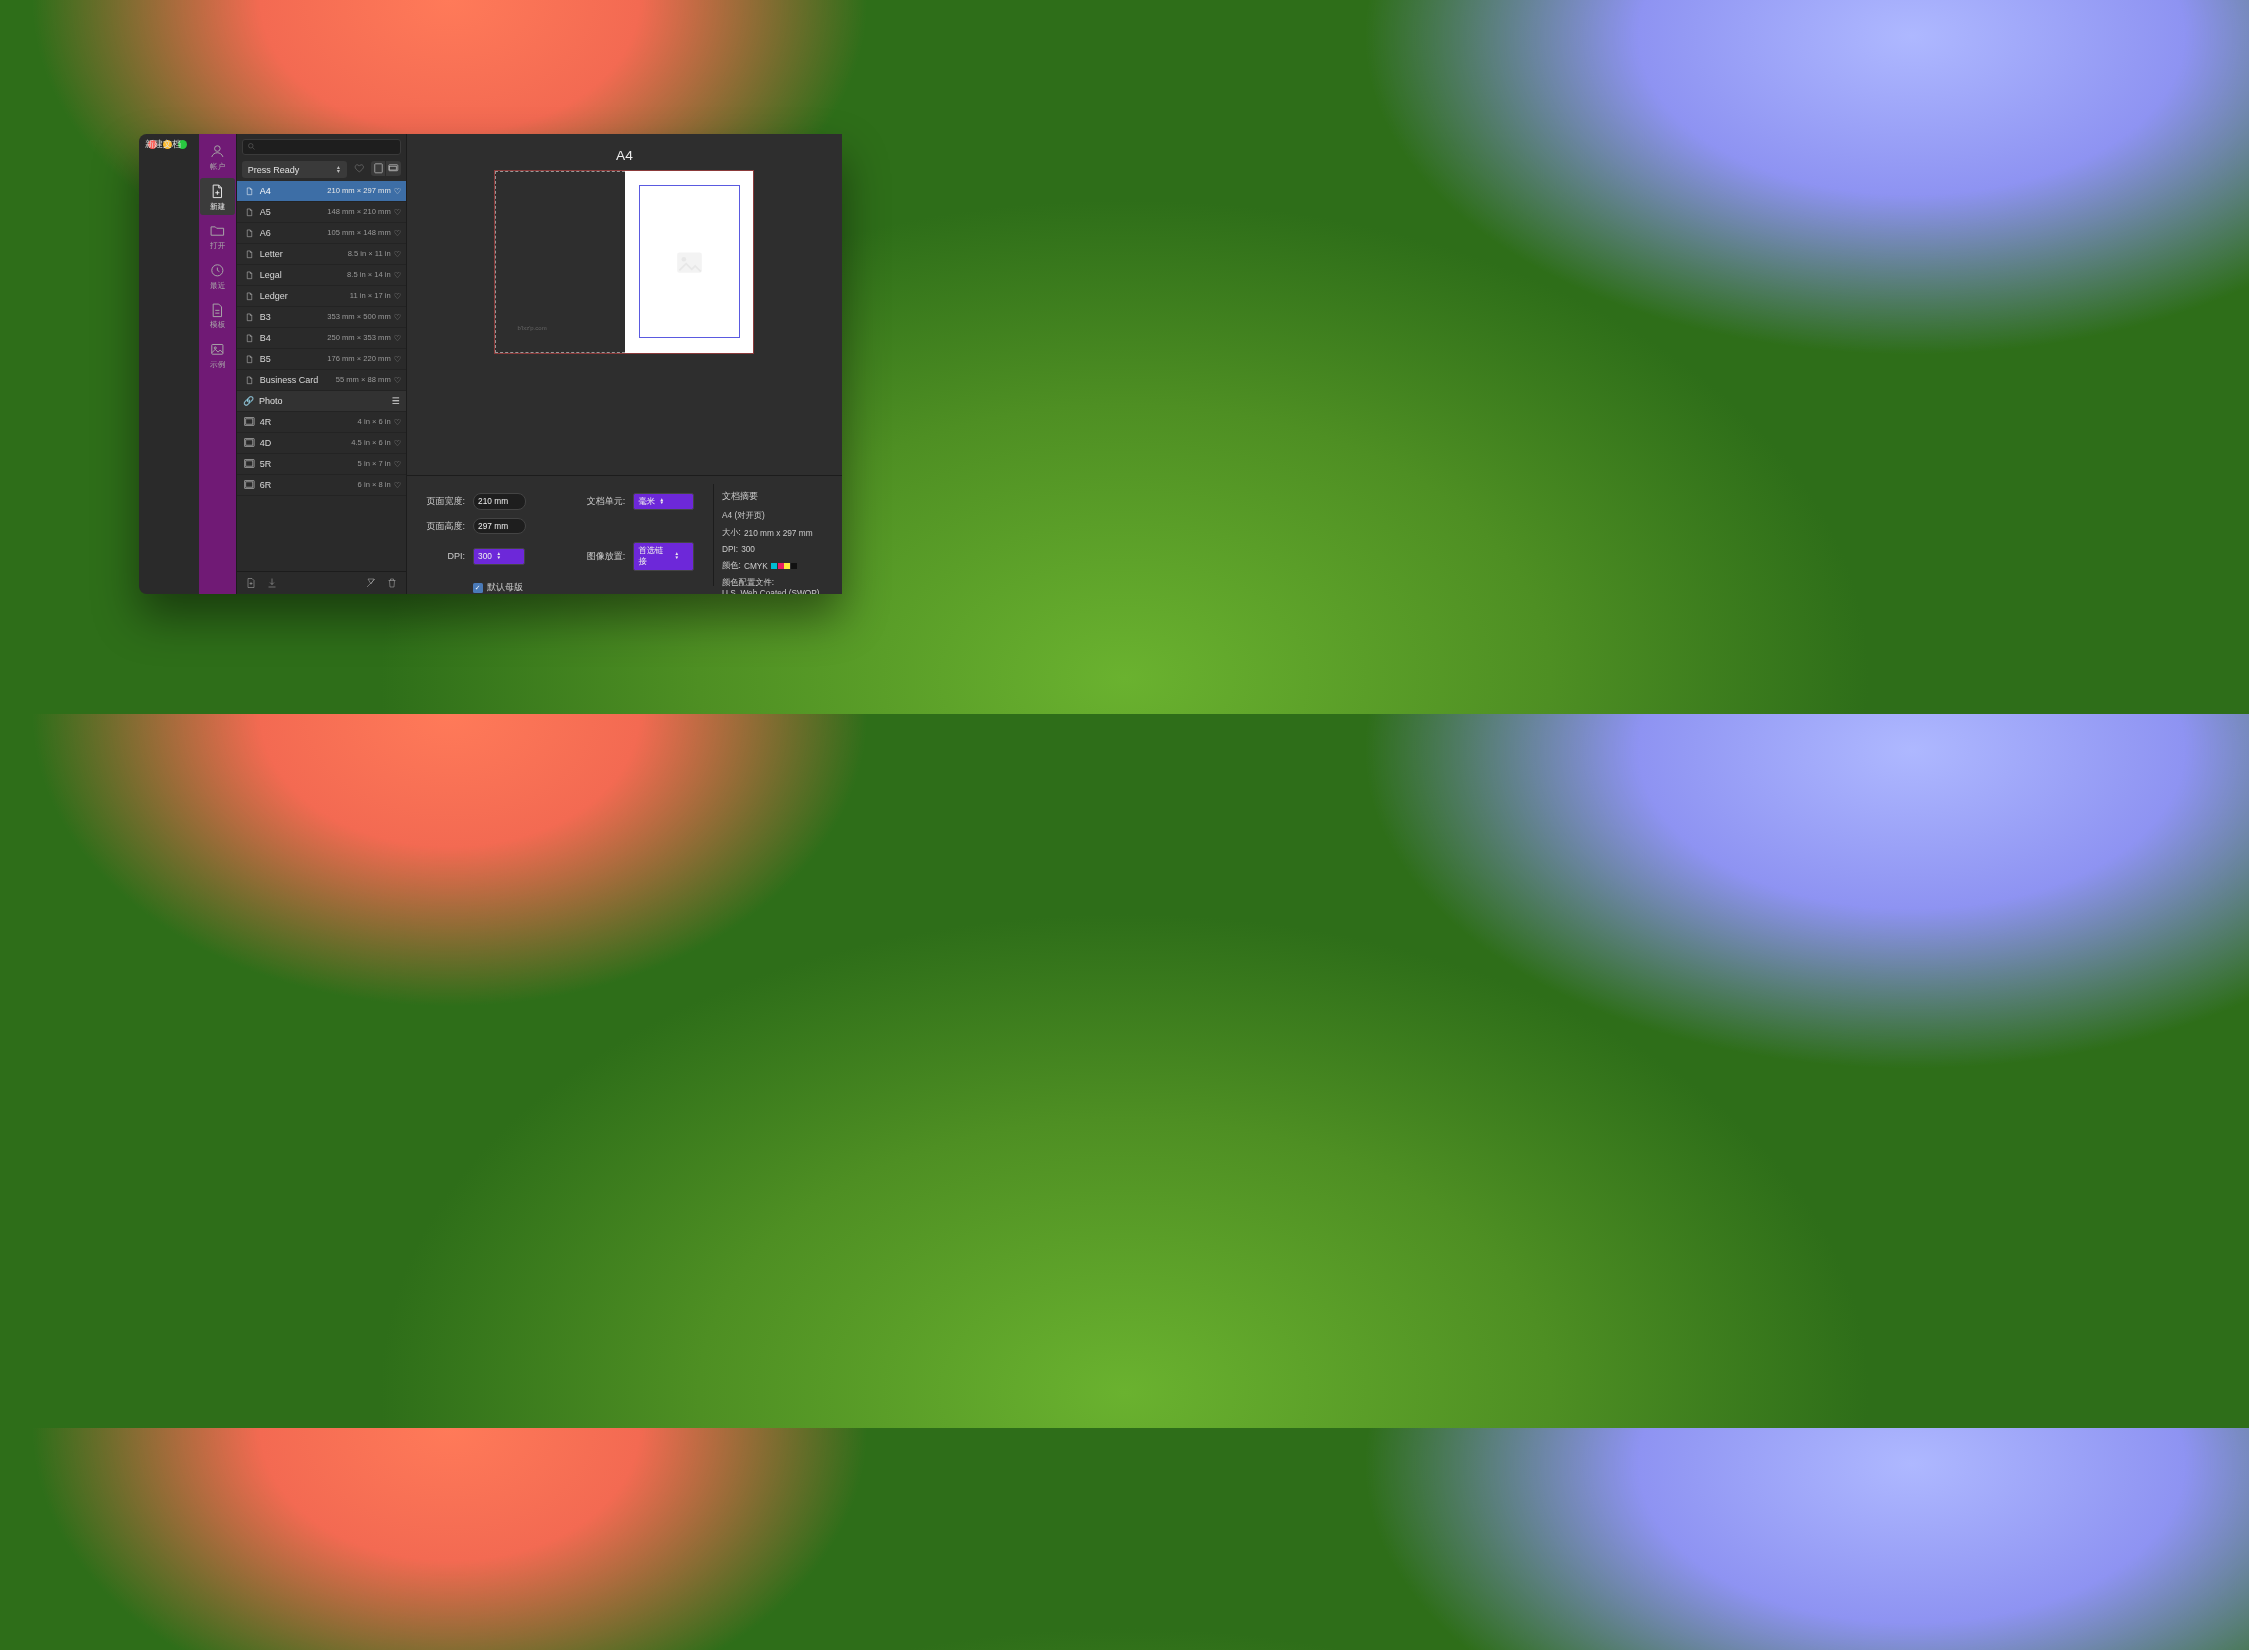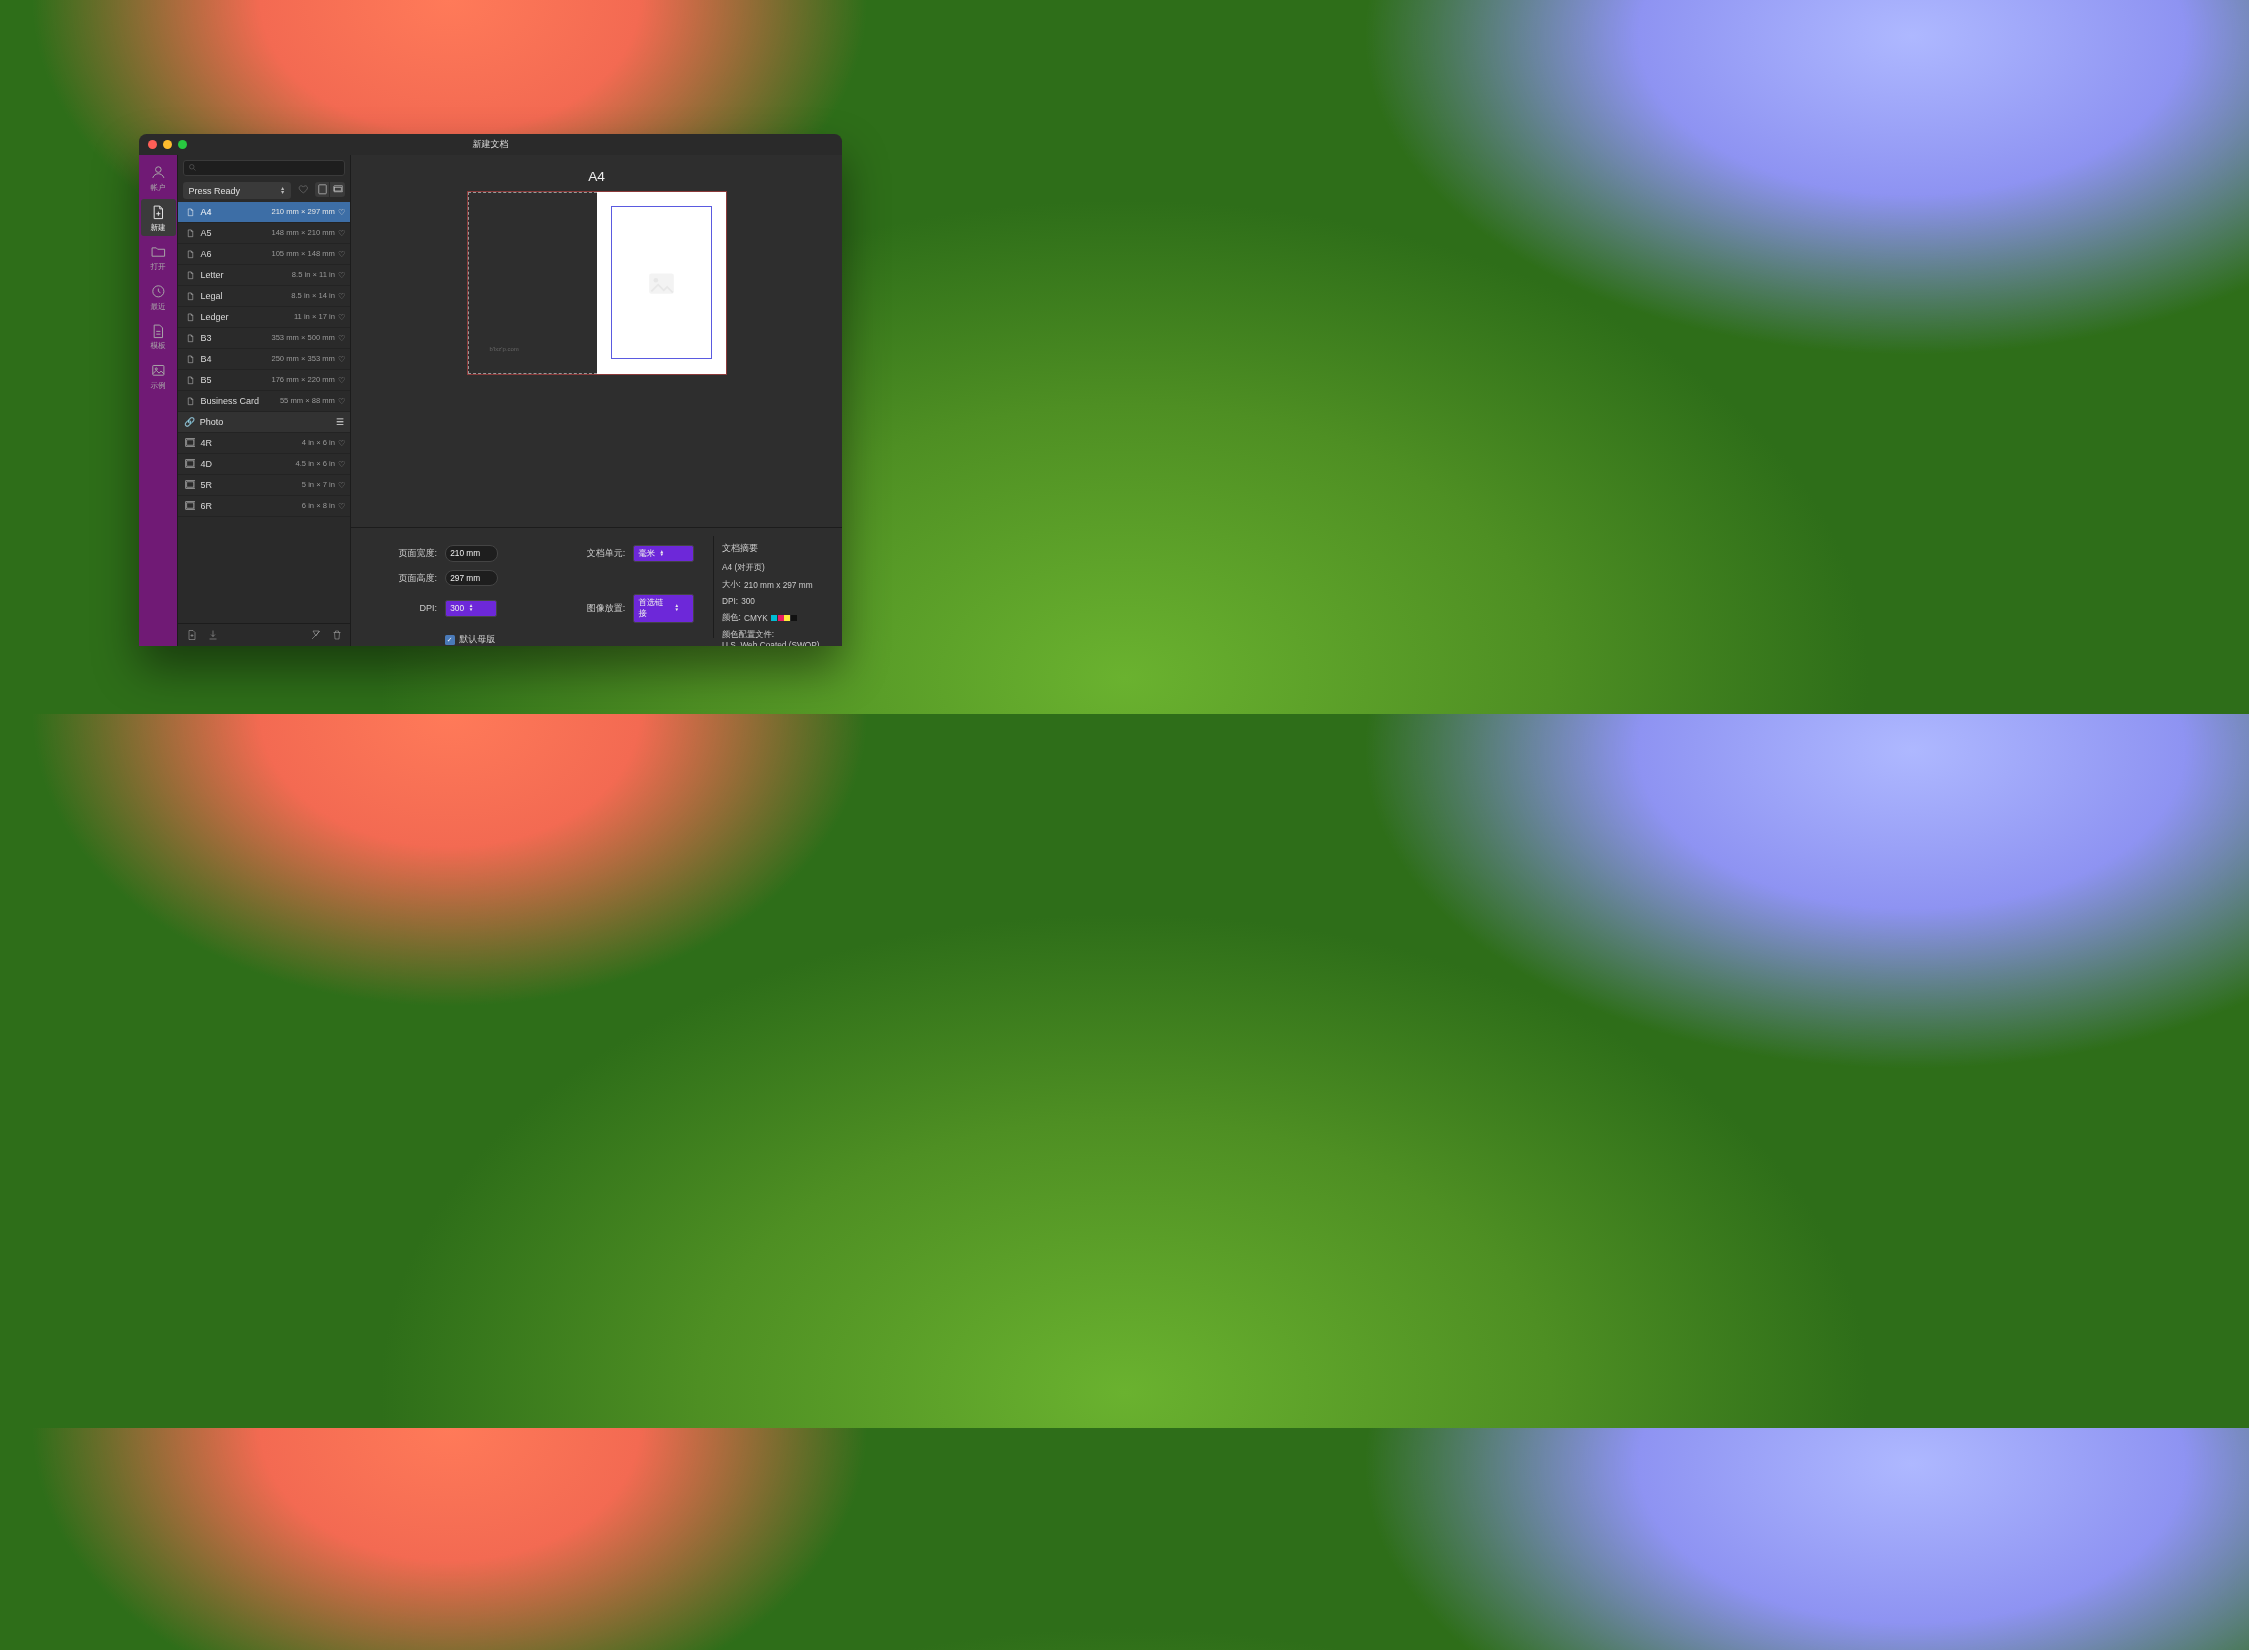--- a/index.html
+++ b/index.html
@@ -6,23 +6,23 @@
   body {
     width: 972px; height: 714px;
     background:
       radial-gradient(911px 531px at 85% 5%, #aeb8ff 0%, #8e93f2 30%, transparent 60%),
       radial-gradient(759px 531px at 20% 0%, #ff7a59 0%, #f36a52 25%, transparent 55%),
       radial-gradient(1063px 683px at 50% 95%, #6ab22f 0%, #4e8f23 40%, #2e6e19 70%),
       linear-gradient(#204d0f, #183a0c);
     position: relative; overflow: hidden;
   }
   .window {
-    position: absolute; left: 139px; top: 134px; width: 703px; height: 512px;
+    position: absolute; left: 139px; top: 134px; width: 703px; height: 460px;
     background: #2a2a2a; border-radius: 7.6px; box-shadow: 0 23px 46px rgba(0,0,0,.45);
-    display: flex; flex-direction: column; color: #d9d9d9;
+    display: flex; flex-direction: row; color: #d9d9d9; gap: 12px;
   }
   .titlebar { height: 21px; display: flex; align-items: center; position: relative; }
   .traffic { display: flex; gap: 6px; margin-left: 9px; }
   .tl { width: 9px; height: 9px; border-radius: 50%; }
   .tl.close { background: #ff5f57; }
   .tl.min { background: #febc2e; }
   .tl.max { background: #28c840; }
   .title-text { position: absolute; left: 0; right: 0; text-align: center; font-size: 9px; color: #ddd; }
 
   .body { flex: 1; display: flex; overflow: hidden; }

